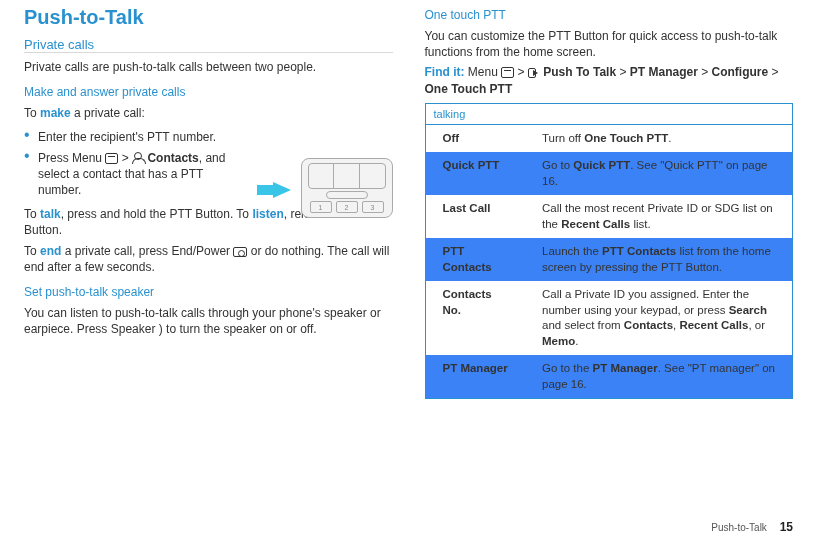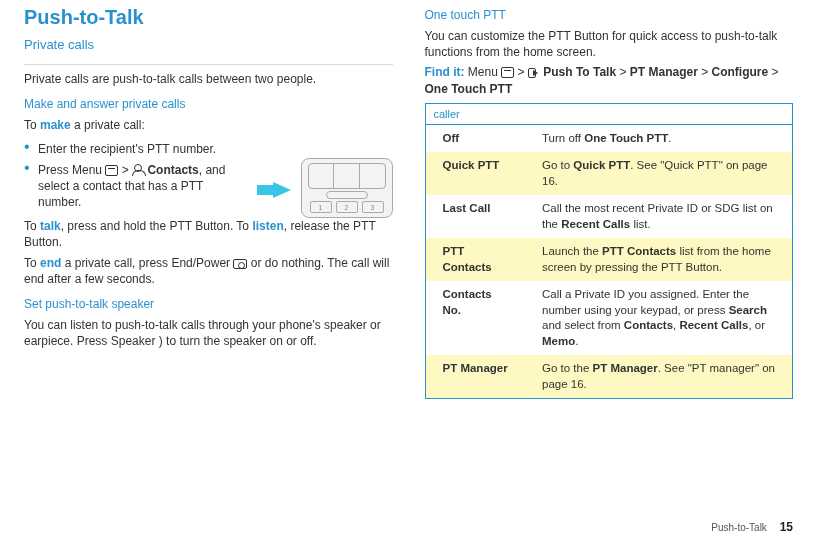--- a/index.html
+++ b/index.html
@@ -31,21 +31,21 @@
   }
   .tagline {
     font-style: italic;
     margin-bottom: 12px;
   }
   h2.sub1 {
     color: #2a91cf;
     font-size: 13px;
     font-weight: normal;
     margin: 8px 0 6px;
-    padding-bottom: 12px;
+    padding-bottom: 0;
     border-bottom: 1px solid #d9d9d9;
   }
   h3.sub2 {
     color: #2a91cf;
     font-size: 12px;
     font-weight: normal;
     margin: 10px 0 6px;
   }
   p { margin: 4px 0; line-height: 1.35; }
   ul.bullets { list-style: none; margin: 8px 0; }
@@ -117,21 +117,21 @@
   .phone .keys{
     position:absolute;left:8px;right:8px;bottom:4px;height:12px;display:flex;gap:4px;
   }
   .phone .keys>div{flex:1;border:1px solid #aaa;border-radius:2px;display:flex;align-items:center;justify-content:center;font-size:7px;color:#888;}
 
   
   .opt-table{width:100%;border:1px solid #2a91cf;border-collapse:collapse;margin-top:6px;}
   .opt-table th{color:#2a91cf;text-align:left;font-weight:normal;font-size:11px;padding:4px 8px;border-bottom:1px solid #2a91cf;}
   .opt-table td{padding:6px 17px;vertical-align:top;font-size:11.5px;line-height:1.35;}
   .opt-table td.name{font-weight:bold;width:100px;}
-  .opt-table tr.alt td{background:#fef9c3;}
+  .opt-table tr.alt td{background:#3b82f6;}
 
   .footer{
     position:absolute;bottom:22px;right:24px;font-size:10px;color:#555;margin-top:7px;
   }
   .footer .pg{font-weight:bold;margin-left:10px;font-size:12px;color:#222;}
 
   
   .wm{
     position:absolute;
     color:#dcdcdc;
@@ -209,21 +209,21 @@
   <div class="col">
     <h3 class="sub2" style="margin-top:2px;">One touch PTT</h3>
     <p>You can customize the PTT Button for quick access to push-to-talk functions from the home screen.</p>
     <p>
       <span class="kw">Find it:</span><span> Menu </span><span class="icon-box"></span><span> &gt; </span><span class="icon-ptt"></span> <span class="b">Push To Talk</span><span> &gt; </span><span class="b">PT Manager</span><span> &gt; </span><span class="b">Configure</span><span> &gt; </span><span class="b">One Touch PTT</span>
     </p>
 
     <table class="opt-table">
       <thead>
         <tr>
-            <th colspan="2">caller</th>
+            <th colspan="2">talking</th>
           </tr>
       </thead>
       <tbody>
         <tr>
           <td class="name">Off</td>
           <td>
             <span>Turn off </span><span class="b">One Touch PTT</span><span>.</span>
           </td>
         </tr>
         <tr class="alt">

